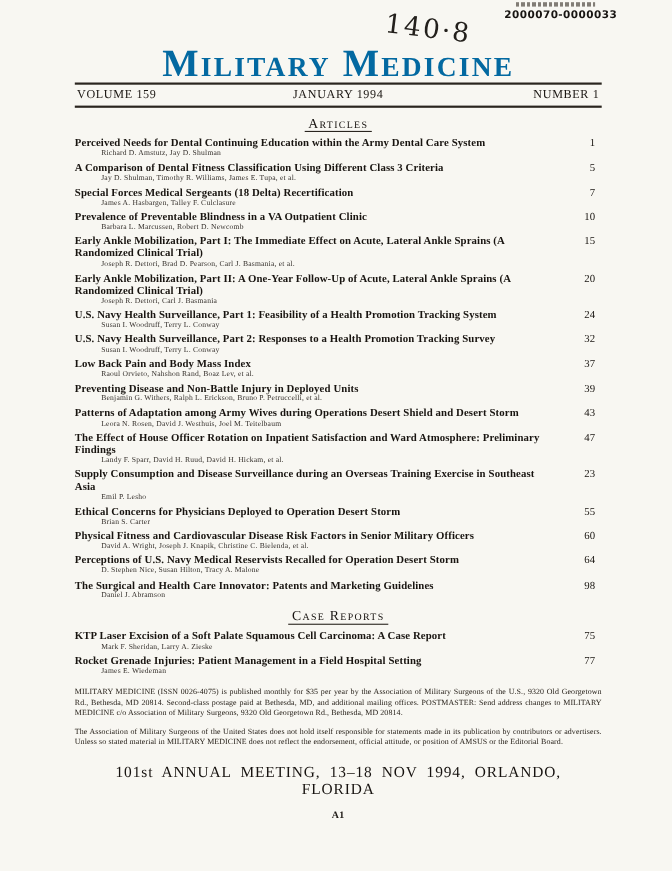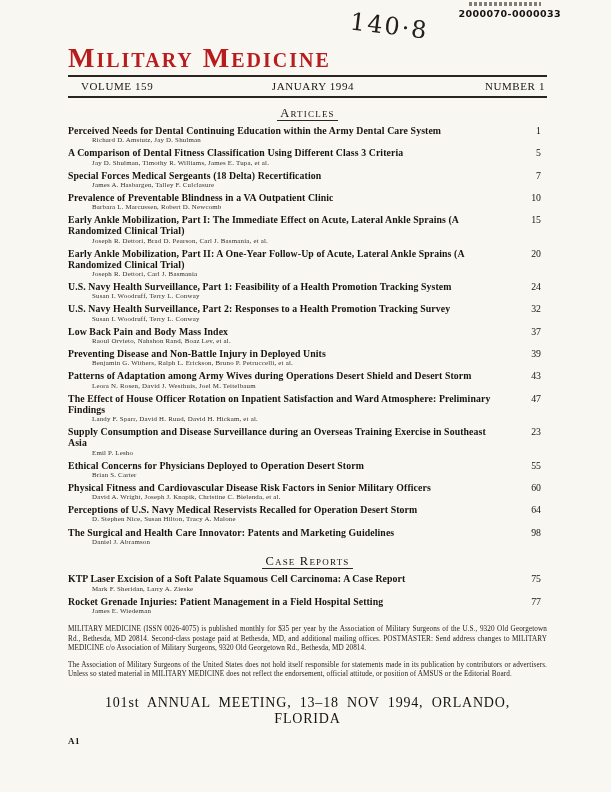--- a/index.html
+++ b/index.html
@@ -35,36 +35,37 @@
   .handwritten{
     position:absolute;left:350px;top:12px;
     font-family:"DejaVu Serif", serif;
     font-size:24px;color:#23201c;
     transform:rotate(7deg);
     letter-spacing:2px;
   }
   
   .masthead{
     margin:0;padding-top:44px;
+    text-align:center;
     font-variant:small-caps;
     font-weight:bold;
-    font-size:28px;line-height:27px;
+    font-size:35px;line-height:27px;
     letter-spacing:2px;
-    color:#b91c1c;
+    color:#0369a1;
   }
   .vol-bar{
     margin-top:4px;
     border-top:2px solid #2a251f;
     border-bottom:2px solid #2a251f;
     padding:3px 2px 4px 2px;
     display:flex;
     font-size:11px;letter-spacing:.6px;
   }
   .vol-bar .cell{flex:1;}
-  .vol-bar .c-left{text-align:left;margin-left:11px;}
+  .vol-bar .c-left{text-align:left;}
   .vol-bar .c-mid{text-align:center;}
   .vol-bar .c-right{text-align:right;}
   
   .sec-head-row{text-align:center;margin:5px 0 4px 0;}
   .sec-head{
     font-variant:small-caps;
     font-size:12.5px;line-height:14px;letter-spacing:1.2px;
     border-bottom:1.5px solid #2a251f;
     padding:0 3px 0 3px;
     color:#171310;
@@ -97,21 +98,21 @@
     margin-top:7px;
   }
   .footer-note:first-of-type{margin-top:10px;}
   .meeting{
     margin-top:15px;
     text-align:center;
     font-size:14px;letter-spacing:.8px;word-spacing:4px;
     color:#171310;
   }
   .folio{
-    margin-top:9px;text-align:left;
+    margin-top:9px;text-align:center;
     font-size:9px;font-weight:bold;letter-spacing:.5px;
   }
 </style>
 </head>
 <body>
 
 <div class="page">
 
   <div class="stamp">
     <div class="stamp-cut"></div>

